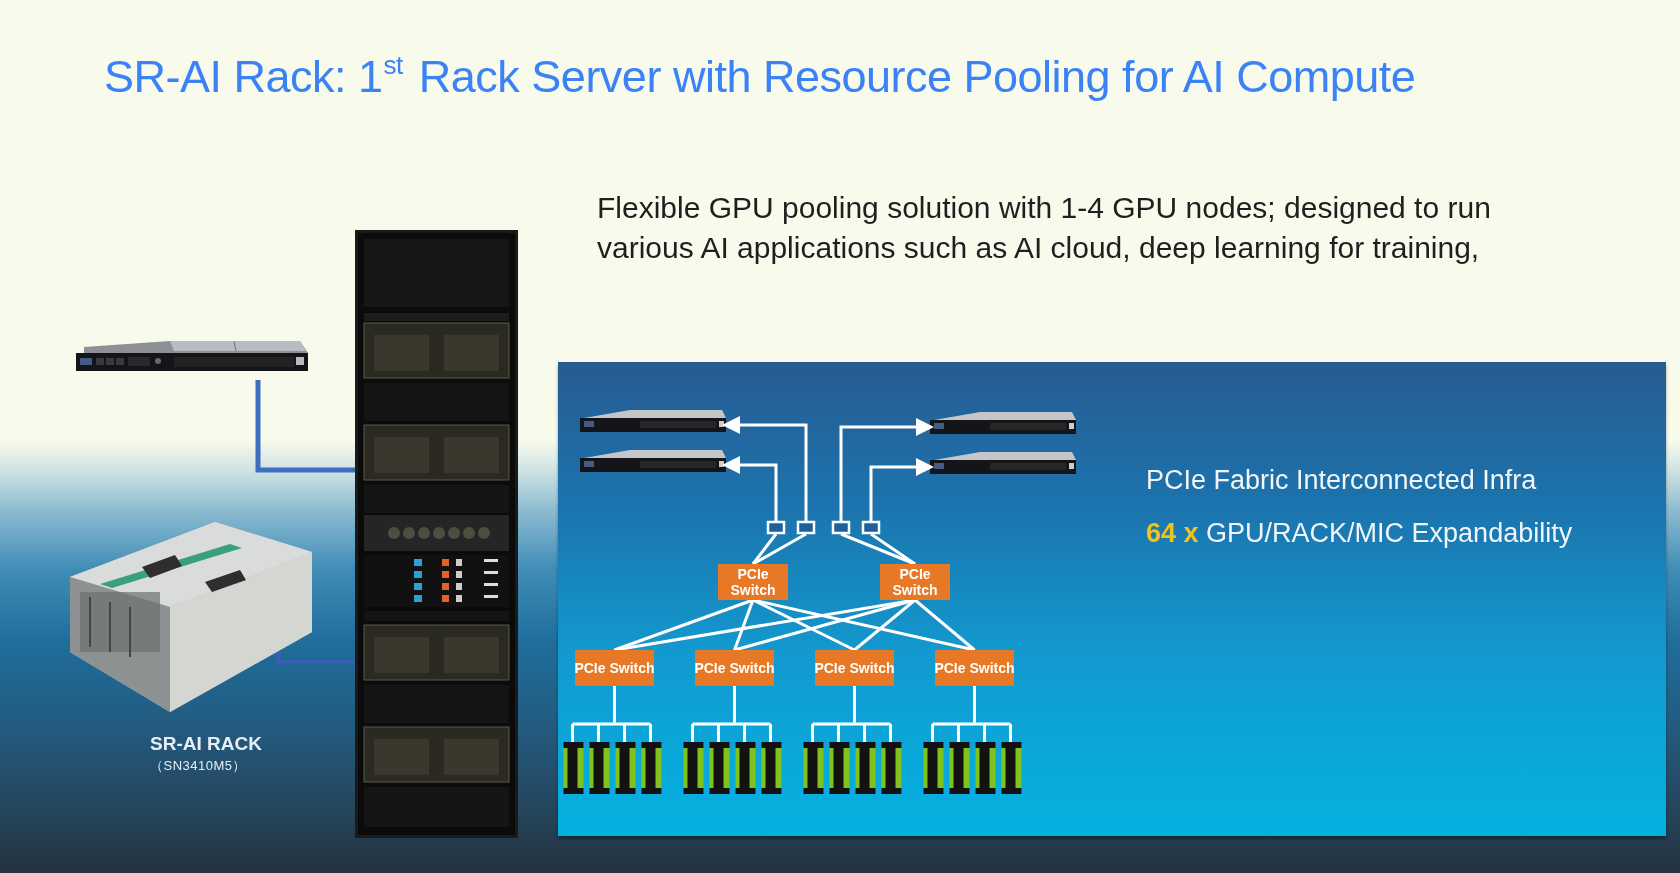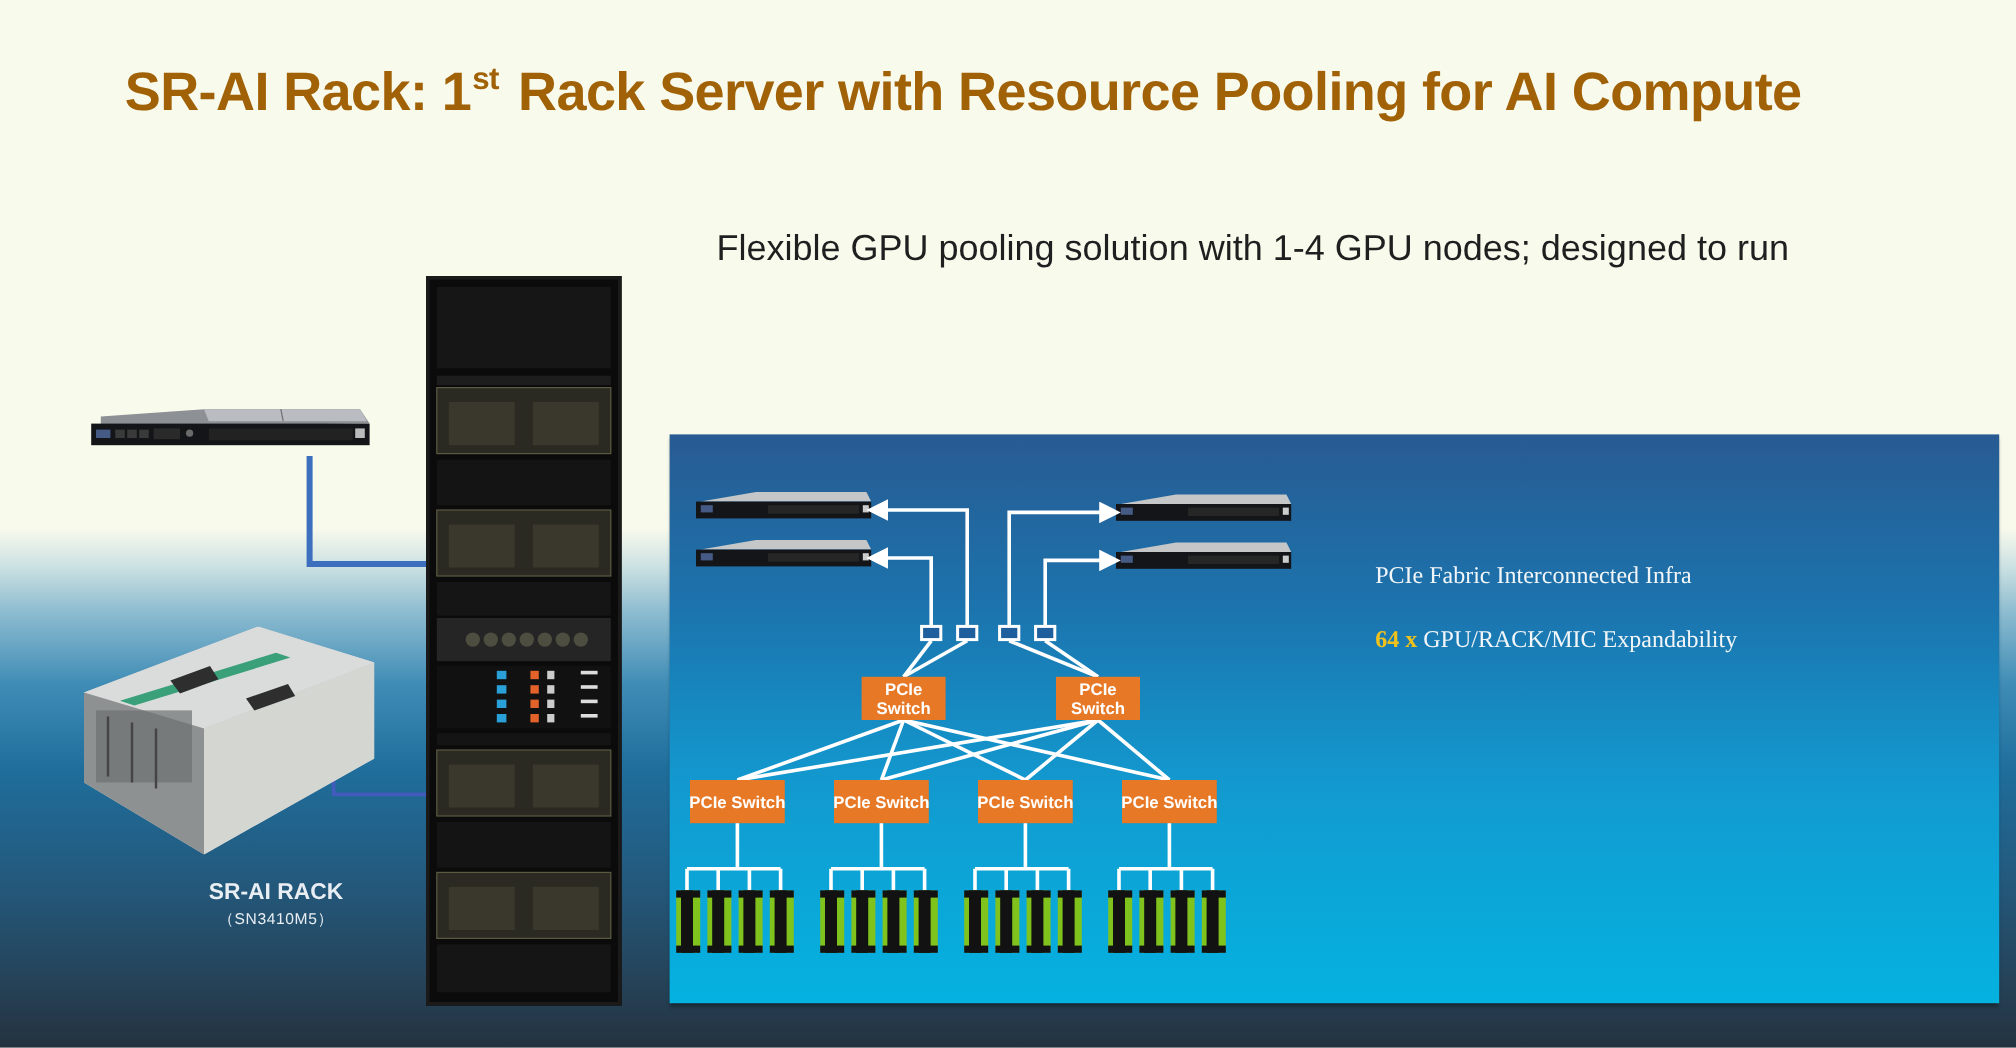--- a/index.html
+++ b/index.html
@@ -6,21 +6,21 @@
   body {
     width:1680px; height:873px; overflow:hidden; position:relative;
     font-family:"Liberation Sans", sans-serif;
     background: linear-gradient(to bottom,
       #f8faec 0px, #f8faec 440px,
       #cfe3e3 470px, #8dbcd0 510px, #3f8cb6 570px,
       #1f6e9c 640px, #235a7e 730px, #25455c 810px, #24323f 873px);
   }
   .title {
     position:absolute; left:104px; top:50px;
-    font-size:45px; font-weight:bold; color:#a16207; letter-spacing:-0.5px;
+    font-size:45px; font-weight:normal; color:#3b82f6; letter-spacing:-0.5px;
     white-space:nowrap;
   }
   .title sup { font-size:26px; vertical-align:18px; margin-left:1px; margin-right:4px; }
   .intro {
     position:absolute; left:597px; top:188px; width:1020px;
     font-size:30px; line-height:40px; color:#1f1f1f;
   }
   .intro div { white-space:nowrap; }
 
   
@@ -28,54 +28,55 @@
     position:absolute; left:74px; top:333px; width:236px; height:45px;
   }
   .gpu-box {
     position:absolute; left:70px; top:522px; width:242px; height:190px;
   }
   .rack {
     position:absolute; left:355px; top:230px; width:163px; height:608px;
     background:#0b0b0b; border:3px solid #1a1a1a; box-sizing:border-box;
   }
   .rack-label {
-    position:absolute; left:150px; top:733px; width:160px; text-align:center;
+    position:absolute; left:150px; top:733px; width:160px; 
     color:#e8eef3;
   }
   .rack-label .name { font-size:19px; font-weight:bold; }
   .rack-label .model { font-size:13px; margin-top:2px; letter-spacing:0.5px; }
 
   .connector { position:absolute; left:0; top:0; }
 
   
   .panel {
     position:absolute; left:558px; top:362px; width:1108px; height:474px;
     background: linear-gradient(to bottom, #285b92 0%, #1c73ad 30%, #129ad0 62%, #04b2e0 100%);
     box-shadow: 0 3px 3px rgba(0,0,0,0.35);
   }
   .panel svg { position:absolute; left:0; top:0; }
   .switch-label { font-family:"Liberation Sans", sans-serif; font-weight:bold; fill:#fff; font-size:14px; }
 
   .features {
     position:absolute; left:1146px; top:454px;
   }
   .feature {
-    font-size:20px; line-height:52.5px; color:#f2f6f8; white-space:nowrap;font-family:Liberation Serif, serif;
+    font-size:27px; line-height:52.5px; color:#f2f6f8; white-space:nowrap;
   }
   .feature .hl { color:#f1c21b; font-weight:bold; }
 </style>
 </head>
 <body>
 
 <div class="title">
   <span>SR-AI Rack: 1</span><sup>st</sup><span> Rack Server with Resource Pooling for AI Compute</span>
 </div>
 
 <div class="intro">
   <div>Flexible GPU pooling solution with 1-4 GPU nodes; designed to run</div>
+  <div>various AI applications such as AI cloud, deep learning for training,</div>
 </div>
 
 <svg class="connector" width="560" height="873">
   <polyline points="258,380 258,470 395,470 395,562" fill="none" stroke="#3d6fbf" stroke-width="5"></polyline>
   <circle cx="395" cy="562" r="7" fill="#3d6fbf"></circle>
   <polyline points="278,628 278,662 355,662" fill="none" stroke="#4b58c6" stroke-width="3" opacity="0.8"></polyline>
 </svg>
 
 <svg class="node-server" viewBox="0 0 236 45">
   <polygon points="10,14 96,8 226,8 234,20 10,22" fill="#8d9095"></polygon>

